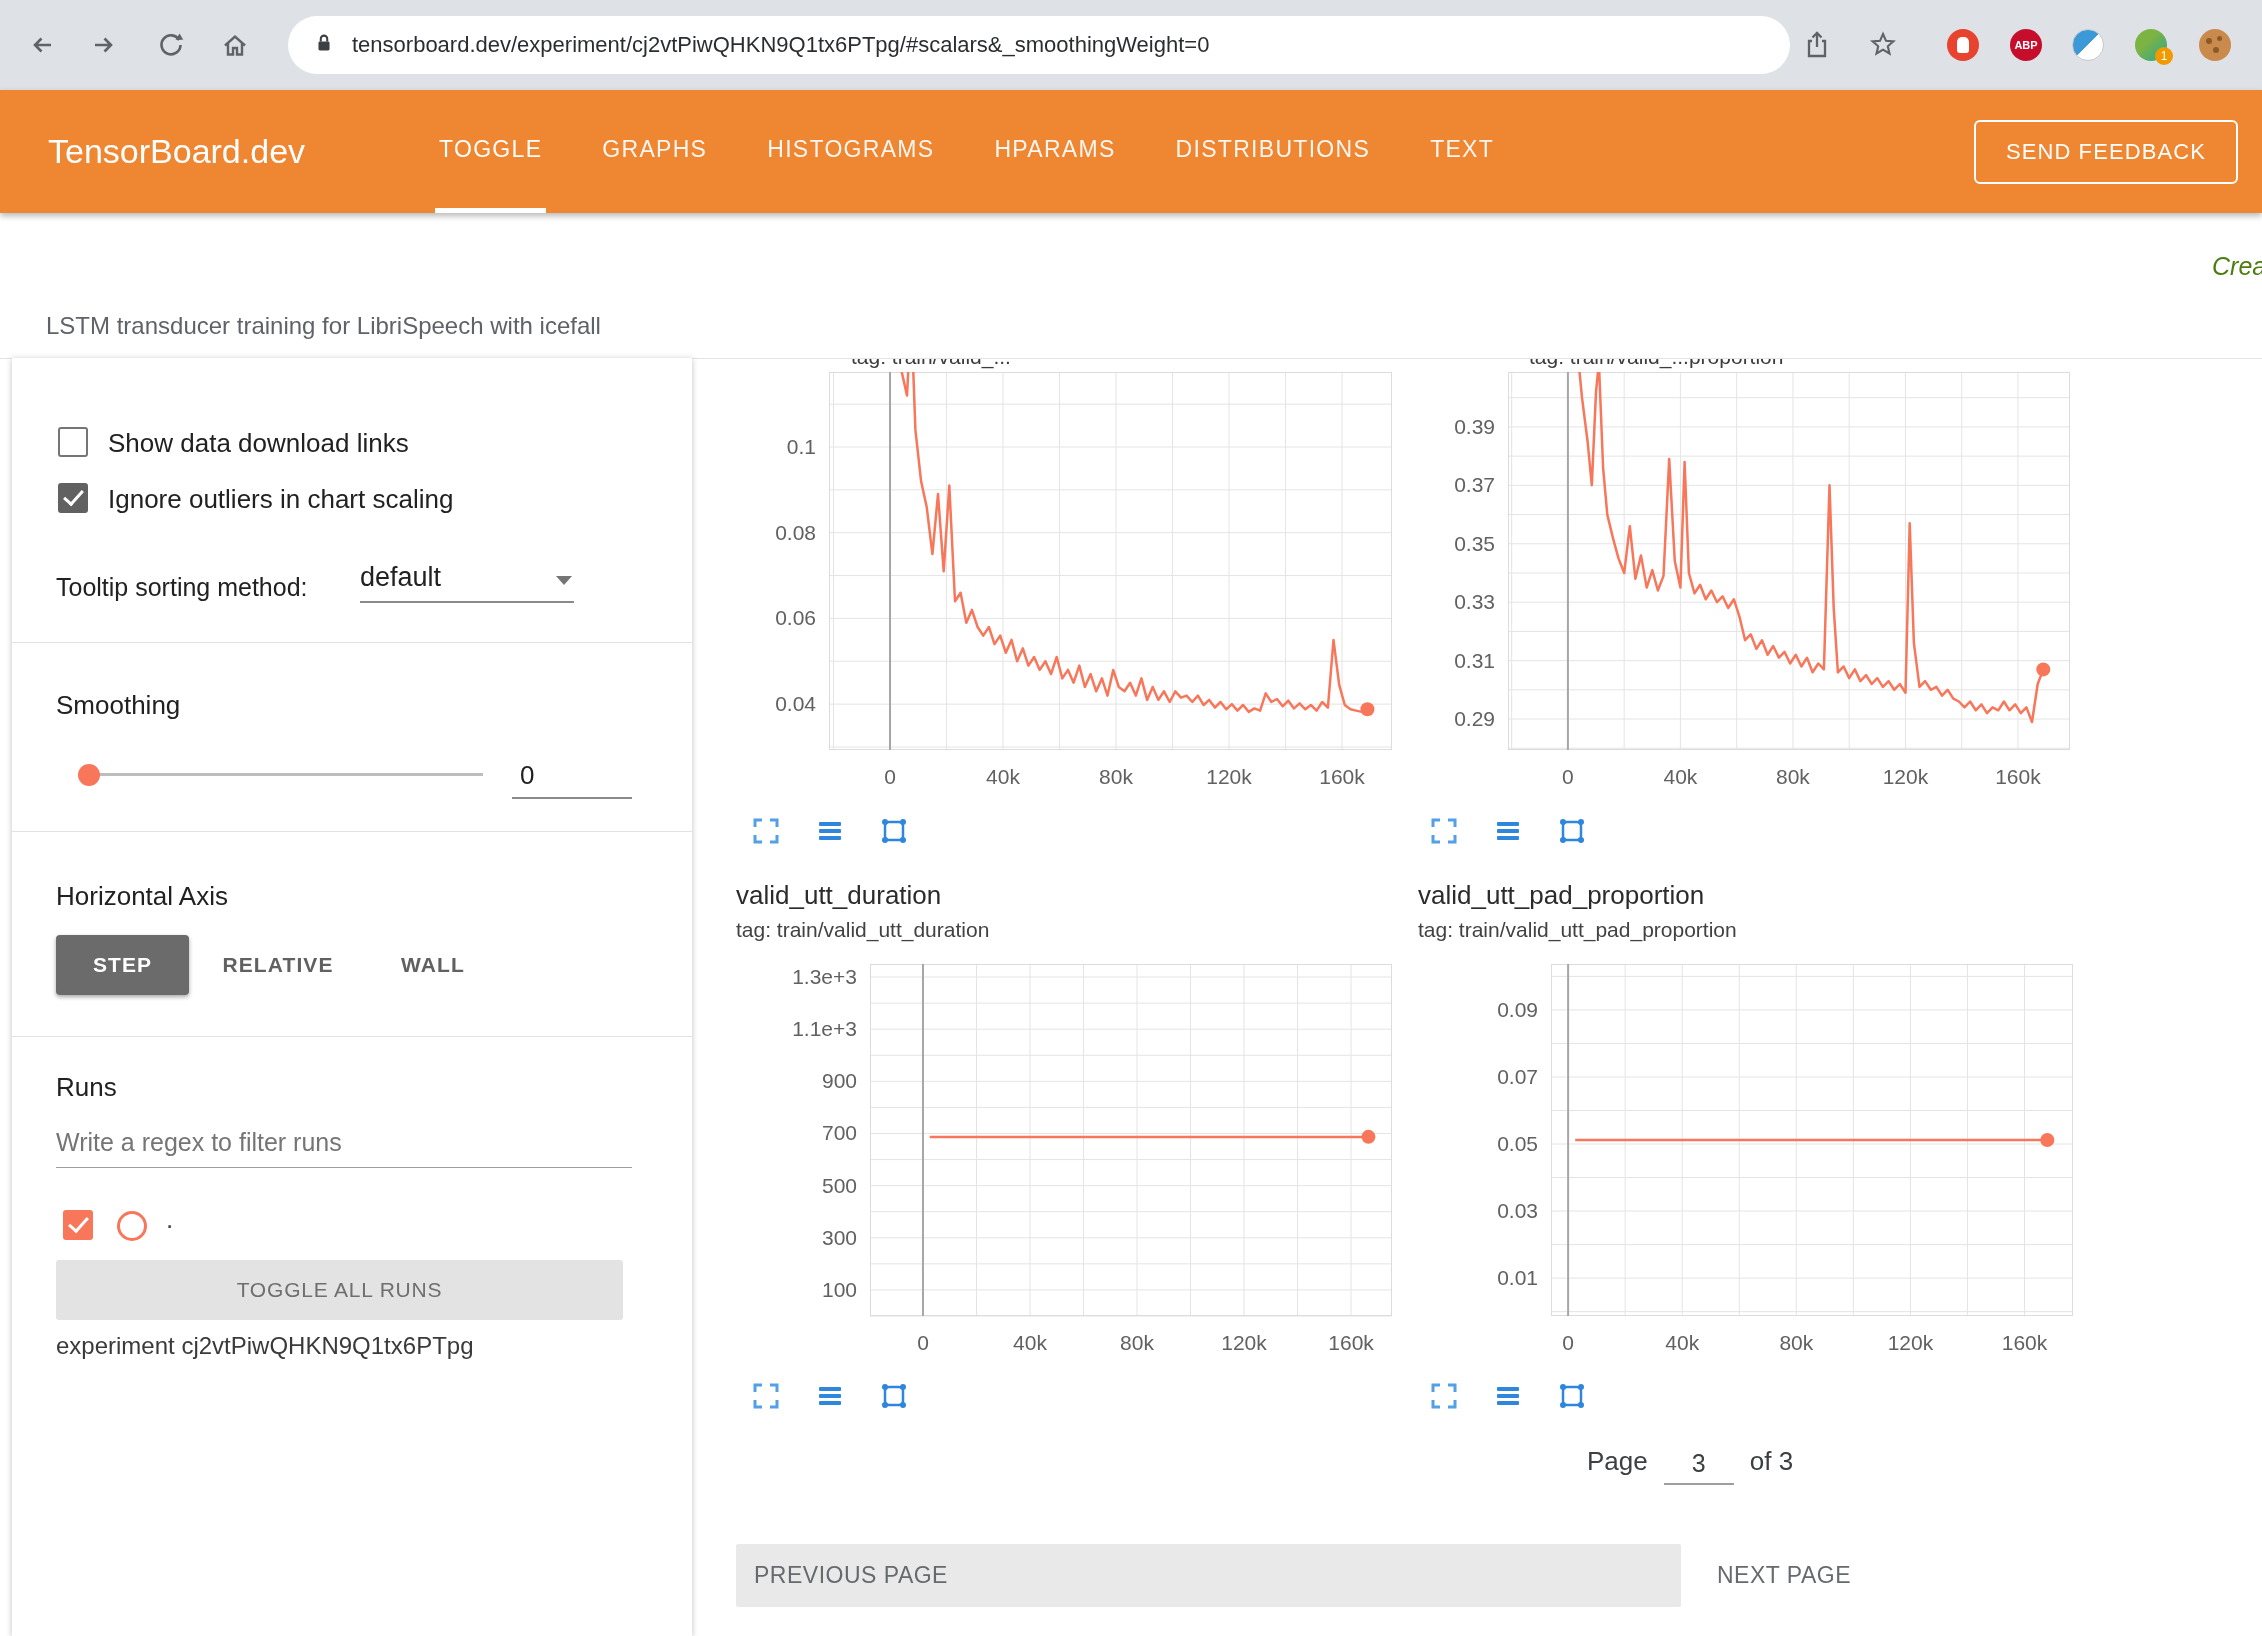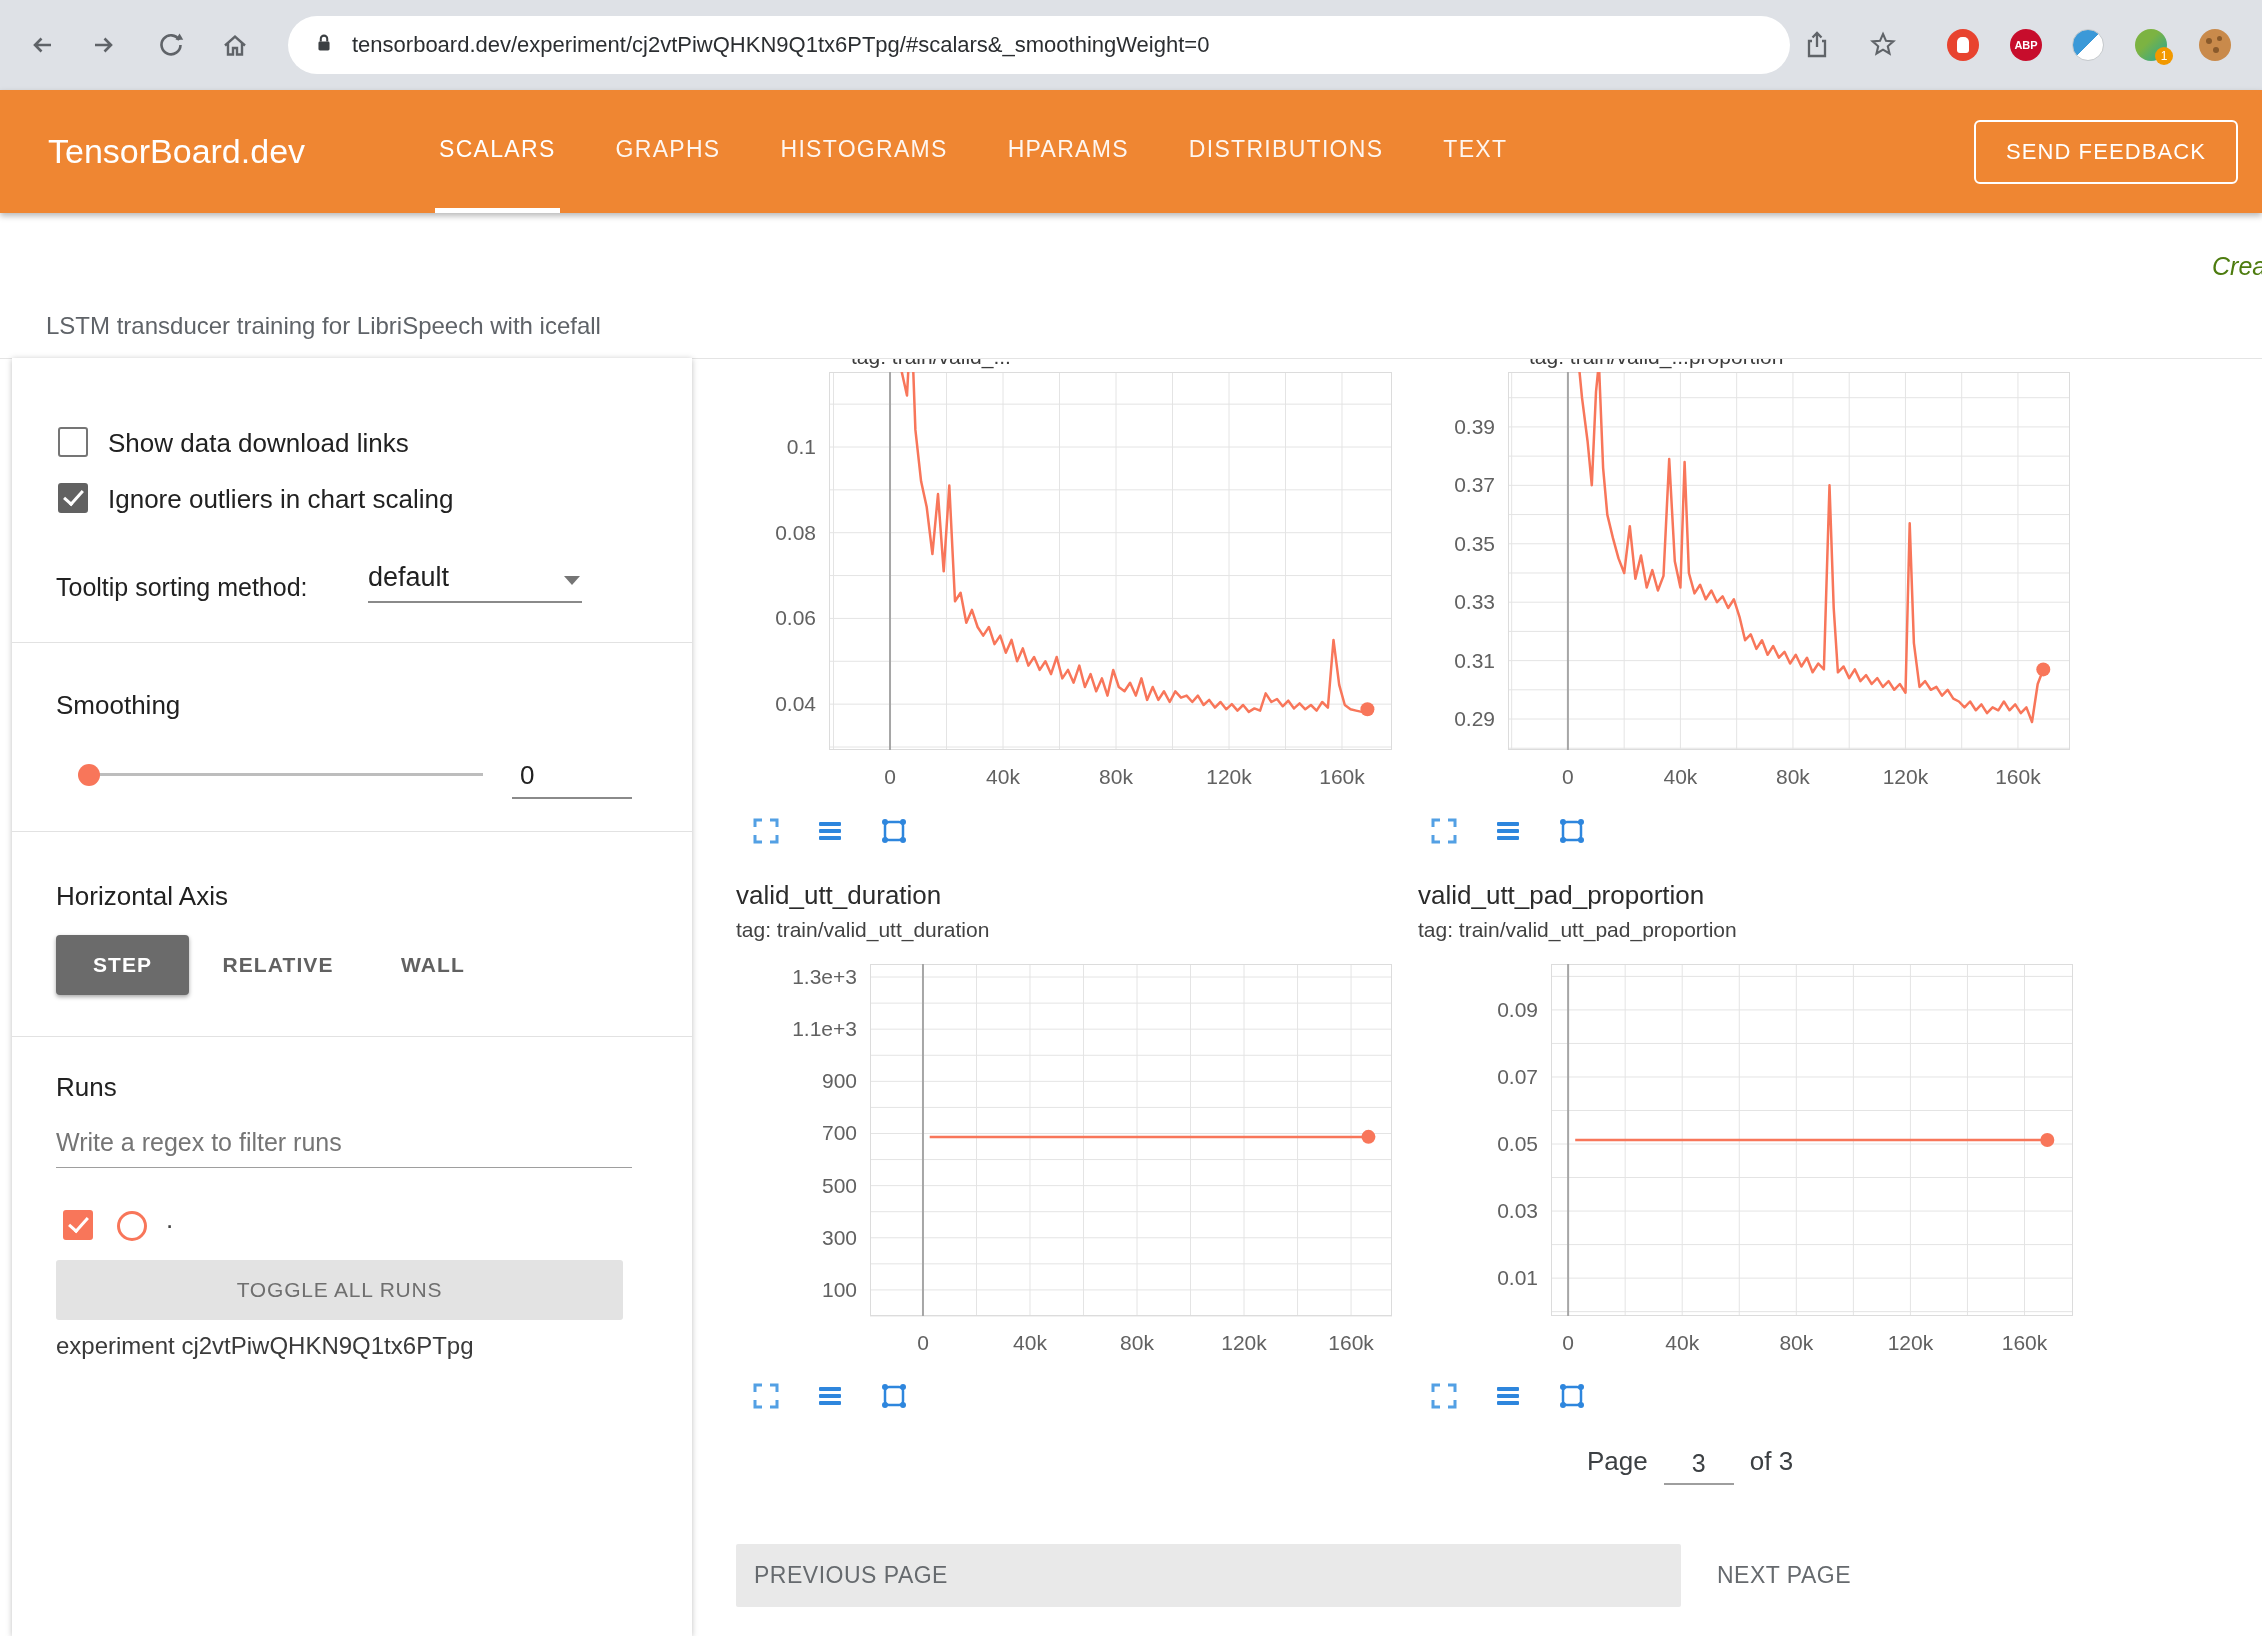--- a/index.html
+++ b/index.html
@@ -40,21 +40,21 @@
            box-shadow:0 1px 6px rgba(0,0,0,.25);z-index:5;}
   .divider{position:absolute;left:0;width:680px;height:1px;background:#e2e2e2;}
   .cb{position:absolute;width:26px;height:26px;border:2px solid #757575;border-radius:3px;
       background:#fff;cursor:pointer;}
   .cb.checked{background:#616161;border-color:#616161;}
   .cb.checked::after{content:"";position:absolute;left:8px;top:1px;width:8px;height:16px;
       border:solid #fff;border-width:0 3px 3px 0;transform:rotate(42deg);}
   .cb.orange{background:#f8765a;border-color:#f8765a;}
   .sb-label{position:absolute;font-size:26px;color:#212121;}
   .select{position:absolute;left:348px;top:204px;width:214px;border-bottom:2px solid #8a8a8a;
-          padding-bottom:8px;font-size:27px;color:#212121;cursor:pointer;margin-left:8px;}
+          padding-bottom:8px;font-size:27px;color:#212121;cursor:pointer;}
   .caret{position:absolute;right:2px;top:14px;width:0;height:0;border-left:8px solid transparent;
          border-right:8px solid transparent;border-top:9px solid #757575;}
   .slider{position:absolute;left:76px;top:400px;width:395px;height:34px;cursor:pointer;}
   .slider .track{position:absolute;left:0;top:15px;width:100%;height:3px;background:#bdbdbd;}
   .slider .thumb{position:absolute;left:-10px;top:6px;width:22px;height:22px;border-radius:50%;
                  background:#f8765a;}
   .sm-value{position:absolute;left:500px;top:402px;width:120px;border-bottom:2px solid #8a8a8a;
             font-size:26px;color:#212121;padding:0 0 6px 8px;box-sizing:border-box;cursor:text;}
   .axis-btn{position:absolute;height:60px;display:flex;align-items:center;justify-content:center;
             font-size:21px;letter-spacing:1.1px;color:#616161;cursor:pointer;border-radius:4px;font-weight:bold;}
@@ -150,21 +150,21 @@
     <span class="exticon" style="left:2199px;background:#c98a4b">
       <span style="position:absolute;left:7px;top:9px;width:6px;height:6px;border-radius:50%;background:#8a5a2b;"></span>
       <span style="position:absolute;left:18px;top:7px;width:5px;height:5px;border-radius:50%;background:#8a5a2b;"></span>
       <span style="position:absolute;left:14px;top:18px;width:6px;height:6px;border-radius:50%;background:#8a5a2b;"></span>
     </span>
   </div>
 
   <div class="appbar">
     <div class="brand">TensorBoard.dev</div>
     <div class="tabs">
-      <div class="tab active">SCALARS</div>
+      <div class="tab active">TOGGLE</div>
       <div class="tab">GRAPHS</div>
       <div class="tab">HISTOGRAMS</div>
       <div class="tab">HPARAMS</div>
       <div class="tab">DISTRIBUTIONS</div>
       <div class="tab">TEXT</div>
     </div>
     <div class="feedback">SEND FEEDBACK</div>
   </div>
 
   <div class="toolbar"></div>

